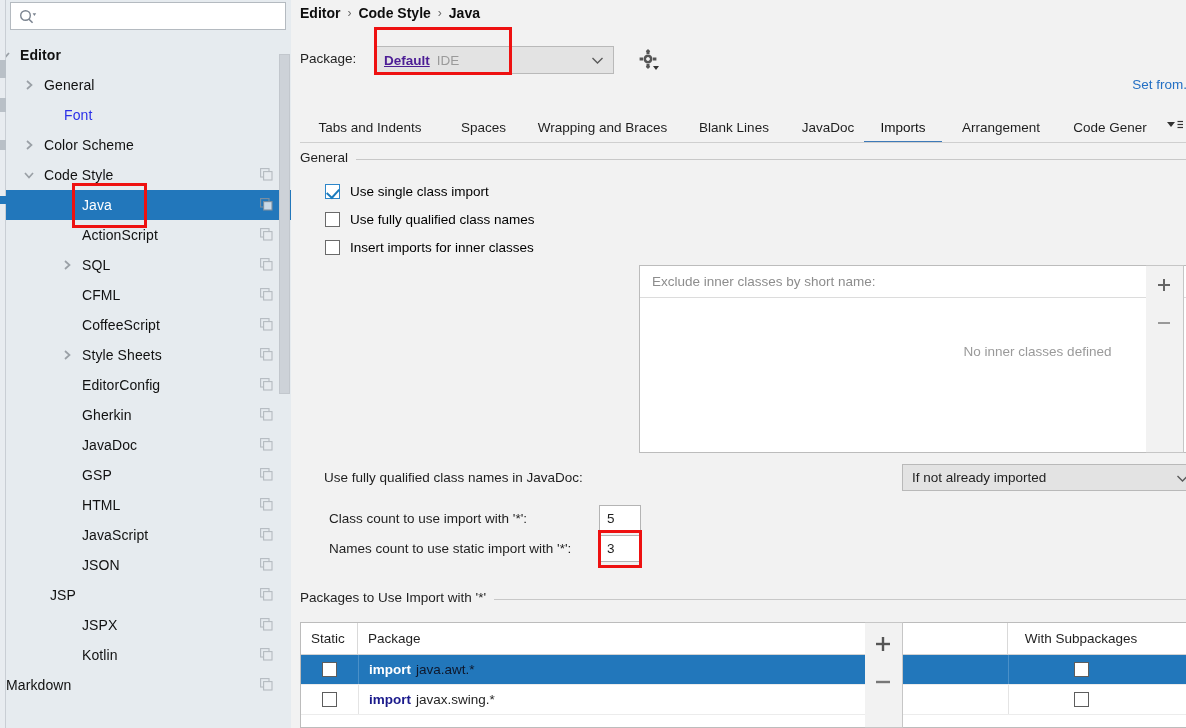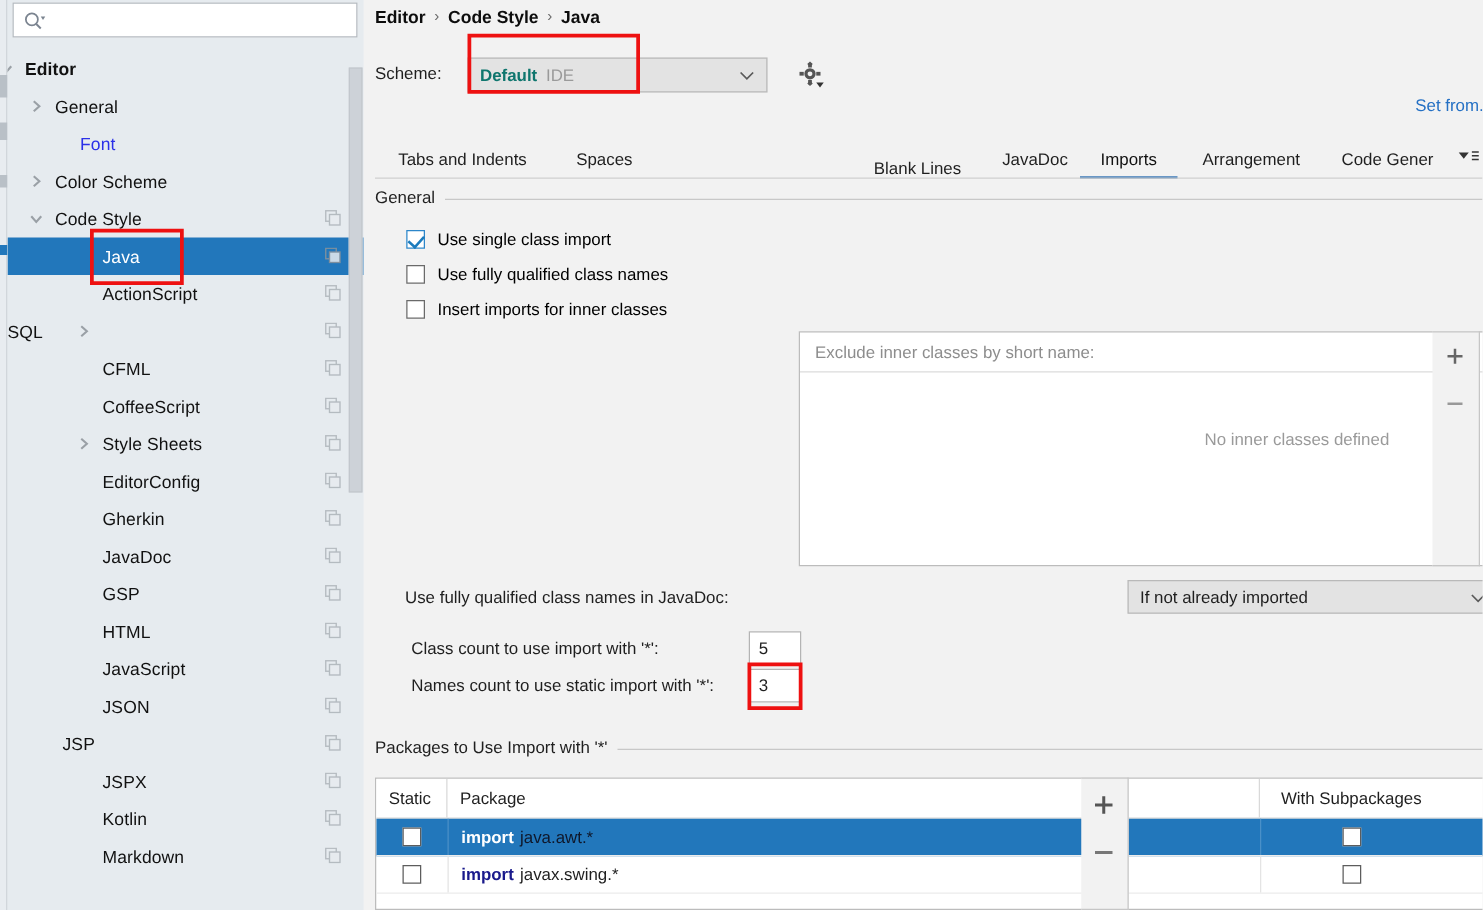--- a/index.html
+++ b/index.html
@@ -94,21 +94,21 @@
   .scheme-row { position: absolute; left: 9px; top: 46px; height: 28px; }
   .scheme-label {
     position: absolute; left: 0; top: 5px; font-size: 13.5px; color: #1f1f1f;
   }
   .scheme-combo {
     position: absolute; left: 74px; top: 0; width: 240px; height: 28px;
     background: #e3e3e3; border: 1px solid #b9b9b9;
     display: flex; align-items: center;
   }
   .scheme-combo .val {
-    margin-left: 9px; font-size: 13.5px; font-weight: bold; color: #0f766e;
+    margin-left: 9px; font-size: 13.5px; font-weight: bold; color: #4c1d95; text-decoration: underline;
   }
   .scheme-combo .sub {
     margin-left: 7px; font-size: 13.5px; color: #9a9a9a;
   }
   .combo-arrow {
     position: absolute; right: 9px; top: 9px; width: 13px; height: 9px; display: block;
   }
   .gear-btn {
     position: absolute; left: 335px; top: 1px; width: 26px; height: 26px;
     display: block;
@@ -309,21 +309,21 @@
           <span class="tree-label" style="margin-left: 76px;">ActionScript</span>
           <svg viewBox="0 0 13 13" class="copy-icon">
             <rect x="0.6" y="0.6" width="8.4" height="8.4" fill="none" stroke="#8d949b" stroke-width="1.1"></rect>
             <rect x="3.6" y="3.6" width="8.4" height="8.4" fill="#e8ecef" stroke="#8d949b" stroke-width="1.1"></rect>
           </svg>
         </div>
         <div class="tree-row">
           <svg viewBox="0 0 14 14" class="chev" style="left: 54px; top: 8px;">
             <polyline points="5,3 9.5,7 5,11" fill="none" stroke="#9aa0a6" stroke-width="1.7"></polyline>
           </svg>
-          <span class="tree-label" style="">SQL</span>
+          <span class="tree-label" style="margin-left: 76px;">SQL</span>
           <svg viewBox="0 0 13 13" class="copy-icon">
             <rect x="0.6" y="0.6" width="8.4" height="8.4" fill="none" stroke="#8d949b" stroke-width="1.1"></rect>
             <rect x="3.6" y="3.6" width="8.4" height="8.4" fill="#e8ecef" stroke="#8d949b" stroke-width="1.1"></rect>
           </svg>
         </div>
         <div class="tree-row">
           <span class="tree-label" style="margin-left: 76px;">CFML</span>
           <svg viewBox="0 0 13 13" class="copy-icon">
             <rect x="0.6" y="0.6" width="8.4" height="8.4" fill="none" stroke="#8d949b" stroke-width="1.1"></rect>
             <rect x="3.6" y="3.6" width="8.4" height="8.4" fill="#e8ecef" stroke="#8d949b" stroke-width="1.1"></rect>
@@ -410,21 +410,21 @@
           </svg>
         </div>
         <div class="tree-row">
           <span class="tree-label" style="margin-left: 76px;">Kotlin</span>
           <svg viewBox="0 0 13 13" class="copy-icon">
             <rect x="0.6" y="0.6" width="8.4" height="8.4" fill="none" stroke="#8d949b" stroke-width="1.1"></rect>
             <rect x="3.6" y="3.6" width="8.4" height="8.4" fill="#e8ecef" stroke="#8d949b" stroke-width="1.1"></rect>
           </svg>
         </div>
         <div class="tree-row">
-          <span class="tree-label" style="margin-left: 76px;">Markdown</span>
+          <span class="tree-label" style="">Markdown</span>
           <svg viewBox="0 0 13 13" class="copy-icon">
             <rect x="0.6" y="0.6" width="8.4" height="8.4" fill="none" stroke="#8d949b" stroke-width="1.1"></rect>
             <rect x="3.6" y="3.6" width="8.4" height="8.4" fill="#e8ecef" stroke="#8d949b" stroke-width="1.1"></rect>
           </svg>
         </div>
       </div>
 
     <div class="sb-track"></div>
     <div class="sb-thumb"></div>
   </div>
@@ -433,21 +433,21 @@
 
     <div class="breadcrumb" id="breadcrumb">
         <span>Editor</span>
         <span class="sep">›</span>
         <span>Code Style</span>
         <span class="sep">›</span>
         <span>Java</span>
       </div>
 
     <div class="scheme-row">
-      <div class="scheme-label">Scheme:</div>
+      <div class="scheme-label">Package:</div>
       <div class="scheme-combo">
         <span class="val">Default</span>
         <span class="sub">IDE</span>
         <svg class="combo-arrow" viewBox="0 0 13 9">
           <polyline points="1.5,2 6.5,7 11.5,2" fill="none" stroke="#5a5a5a" stroke-width="1.4"></polyline>
         </svg>
       </div>
       <svg class="gear-btn" viewBox="0 0 26 26">
         <g transform="translate(13,12)">
           <circle r="3.2" fill="none" stroke="#555" stroke-width="2.6"></circle>
@@ -466,21 +466,24 @@
 
     <div class="set-from">Set from.</div>
 
     <div class="tabs" id="tabs">
         <div class="tab" style="left: 9px; width: 140px;">
           <span>Tabs and Indents</span>
         </div>
         <div class="tab" style="left: 155px; width: 75px;">
           <span>Spaces</span>
         </div>
-        <div class="tab" style="left: 393px; width: 100px; align-items: flex-end;">
+        <div class="tab" style="left: 234px; width: 155px;">
+          <span>Wrapping and Braces</span>
+        </div>
+        <div class="tab" style="left: 393px; width: 100px;">
           <span>Blank Lines</span>
         </div>
         <div class="tab" style="left: 497px; width: 80px;">
           <span>JavaDoc</span>
         </div>
         <div class="tab active" style="left: 573px; width: 78px;">
           <span>Imports</span>
         </div>
         <div class="tab" style="left: 655px; width: 110px;">
           <span>Arrangement</span>

